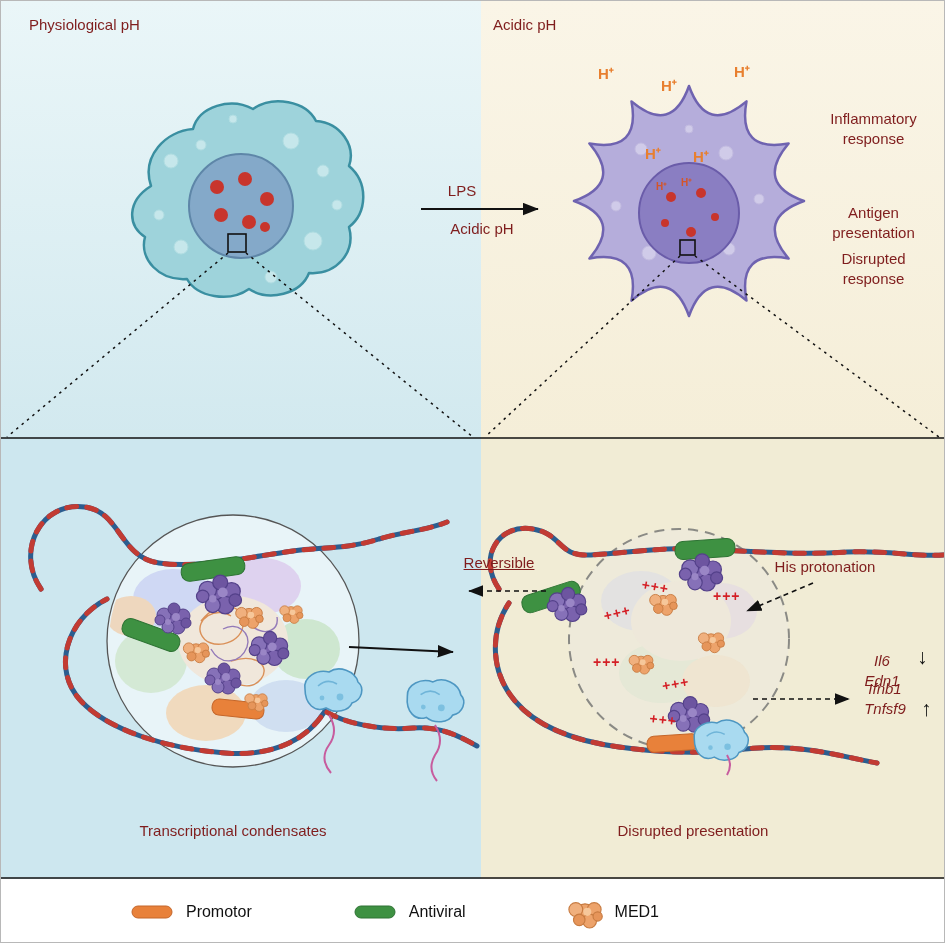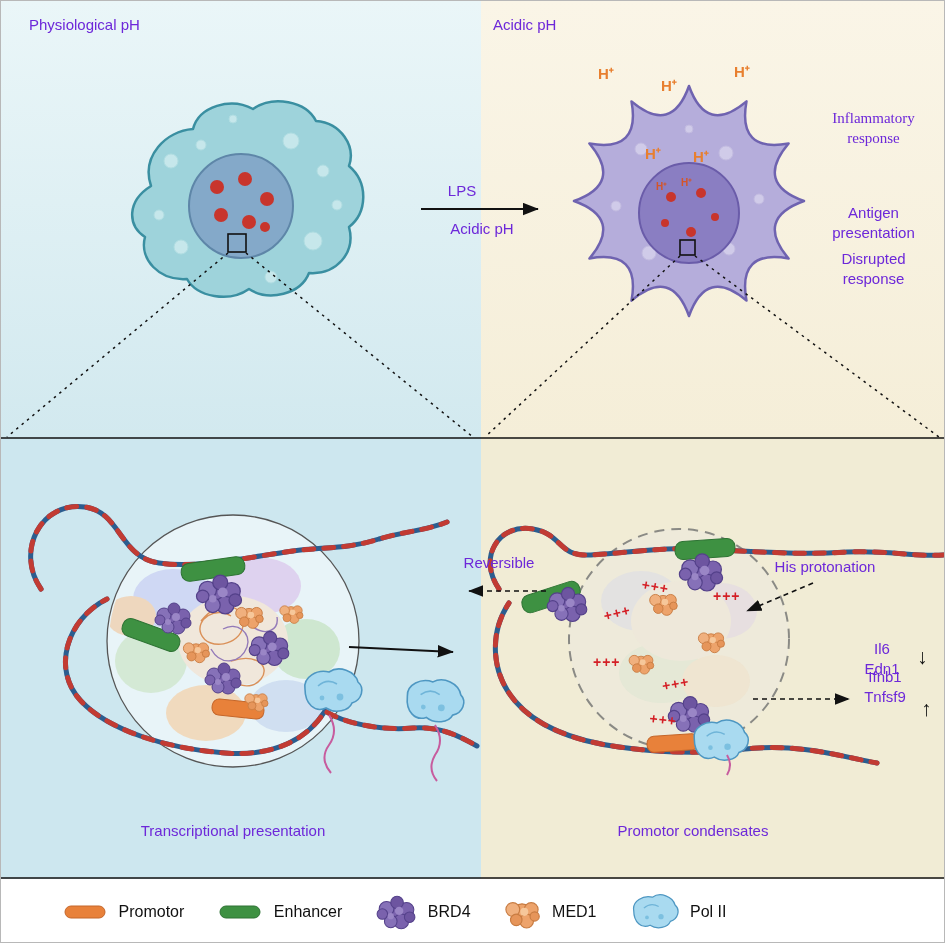--- a/index.html
+++ b/index.html
@@ -6,25 +6,25 @@
   #fig{position:relative;width:945px;height:943px;overflow:hidden;border:1px solid #b8b8b8;box-sizing:border-box;
        font-family:"Liberation Sans",sans-serif;color:#151515;}
   .panel{position:absolute;}
   #p-tl{left:0;top:0;width:480px;height:437px;background:linear-gradient(180deg,#eaf6f8 0%,#d2e9ef 100%);}
   #p-tr{left:480px;top:0;width:465px;height:437px;background:linear-gradient(180deg,#faf5e7 0%,#f5eed8 100%);}
   #p-bl{left:0;top:437px;width:480px;height:441px;background:#cde7ef;}
   #p-br{left:480px;top:437px;width:465px;height:441px;background:#f1ecd5;}
   #legend{left:0;top:878px;width:785px;height:65px;background:#ffffff;display:flex;align-items:center;
           justify-content:space-evenly;padding:0 28px;box-sizing:border-box;}
   svg.overlay{position:absolute;left:0;top:0;}
-  .lbl{position:absolute;font-size:15px;line-height:1.3;color:#6d28d9;}
+  .lbl{position:absolute;font-size:15px;line-height:1.3;color:#7f1d1d;}
   .center{text-align:center;}
   .hplus{position:absolute;color:#e87f2f;font-weight:bold;font-size:15px;}
   .hplus.small{font-size:10px;color:#d4552a;}
-  .italic{}
+  .italic{font-style:italic;margin-top:12px;}
   .legend-item{display:flex;align-items:center;gap:10px;}
   .legend-label{font-size:16px;color:#111;}
   .arrow-glyph{position:absolute;font-size:21px;font-weight:bold;color:#111;}
 </style>
 </head>
 <body>
 
 <div id="fig">
 
   <div id="p-tl" class="panel"></div>
@@ -256,68 +256,56 @@
   <div class="lbl center" style="left:432px;top:218px;width:98px;">Acidic pH</div>
 
   <div class="hplus" style="left:597px;top:62px;">H⁺</div>
   <div class="hplus" style="left:660px;top:74px;">H⁺</div>
   <div class="hplus" style="left:733px;top:60px;">H⁺</div>
   <div class="hplus" style="left:644px;top:142px;">H⁺</div>
   <div class="hplus" style="left:692px;top:145px;">H⁺</div>
   <div class="hplus small" style="left:655px;top:178px;">H⁺</div>
   <div class="hplus small" style="left:680px;top:174px;">H⁺</div>
 
-  <div class="lbl center" style="left:810px;top:108px;width:125px;font-family:Liberation Serif, serif;">Inflammatory response</div>
+  <div class="lbl center" style="left:810px;top:108px;width:125px;">Inflammatory response</div>
   <div class="lbl center" style="left:810px;top:182px;width:125px;margin-top:20px;">Antigen presentation</div>
   <div class="lbl center" style="left:810px;top:248px;width:125px;">Disrupted response</div>
 
-  <div class="lbl center" style="left:450px;top:552px;width:96px;">Reversible</div>
+  <div class="lbl center" style="left:450px;top:552px;width:96px;text-decoration:underline;">Reversible</div>
   <div class="lbl center" style="left:756px;top:556px;width:136px;">His protonation</div>
 
   <div class="lbl italic center" style="left:850px;top:638px;width:62px;">
     <div>Il6</div>
     <div>Edn1</div>
   </div>
   <div class="arrow-glyph" style="left:916px;top:644px;">↓</div>
 
   <div class="lbl italic center" style="left:850px;top:666px;width:68px;">
     <div>Ifnb1</div>
     <div>Tnfsf9</div>
   </div>
   <div class="arrow-glyph" style="left:920px;top:696px;">↑</div>
 
-  <div class="lbl center" style="left:107px;top:820px;width:250px;">Transcriptional presentation</div>
-  <div class="lbl center" style="left:567px;top:820px;width:250px;">Promotor condensates</div>
+  <div class="lbl center" style="left:107px;top:820px;width:250px;">Transcriptional condensates</div>
+  <div class="lbl center" style="left:567px;top:820px;width:250px;">Disrupted presentation</div>
 
   <div id="legend" class="panel">
     <div class="legend-item">
       <svg width="48" height="20">
         <rect x="4" y="4" width="40" height="12" rx="6" stroke="#c4662a" stroke-width="1" fill="#e8813a"></rect>
       </svg>
       <span class="legend-label">Promotor</span>
     </div>
     <div class="legend-item">
       <svg width="48" height="20">
         <rect x="4" y="4" width="40" height="12" rx="6" stroke="#2e7334" stroke-width="1" fill="#3e9142"></rect>
       </svg>
-      <span class="legend-label">Enhancer</span>
-    </div>
-    <div class="legend-item">
-      <svg width="44" height="40">
-        <use href="#sym-brd4" transform="translate(22,21) scale(1.05)"></use>
-      </svg>
-      <span class="legend-label">BRD4</span>
+      <span class="legend-label">Antiviral</span>
     </div>
     <div class="legend-item">
       <svg width="40" height="36">
         <use href="#sym-med1" transform="translate(20,19) scale(1.15)"></use>
       </svg>
       <span class="legend-label">MED1</span>
     </div>
-    <div class="legend-item">
-      <svg width="52" height="38">
-        <use href="#sym-polii" transform="translate(26,19) scale(0.78)"></use>
-      </svg>
-      <span class="legend-label">Pol II</span>
-    </div>
   </div>
 
 </div>
 
 </body></html>

